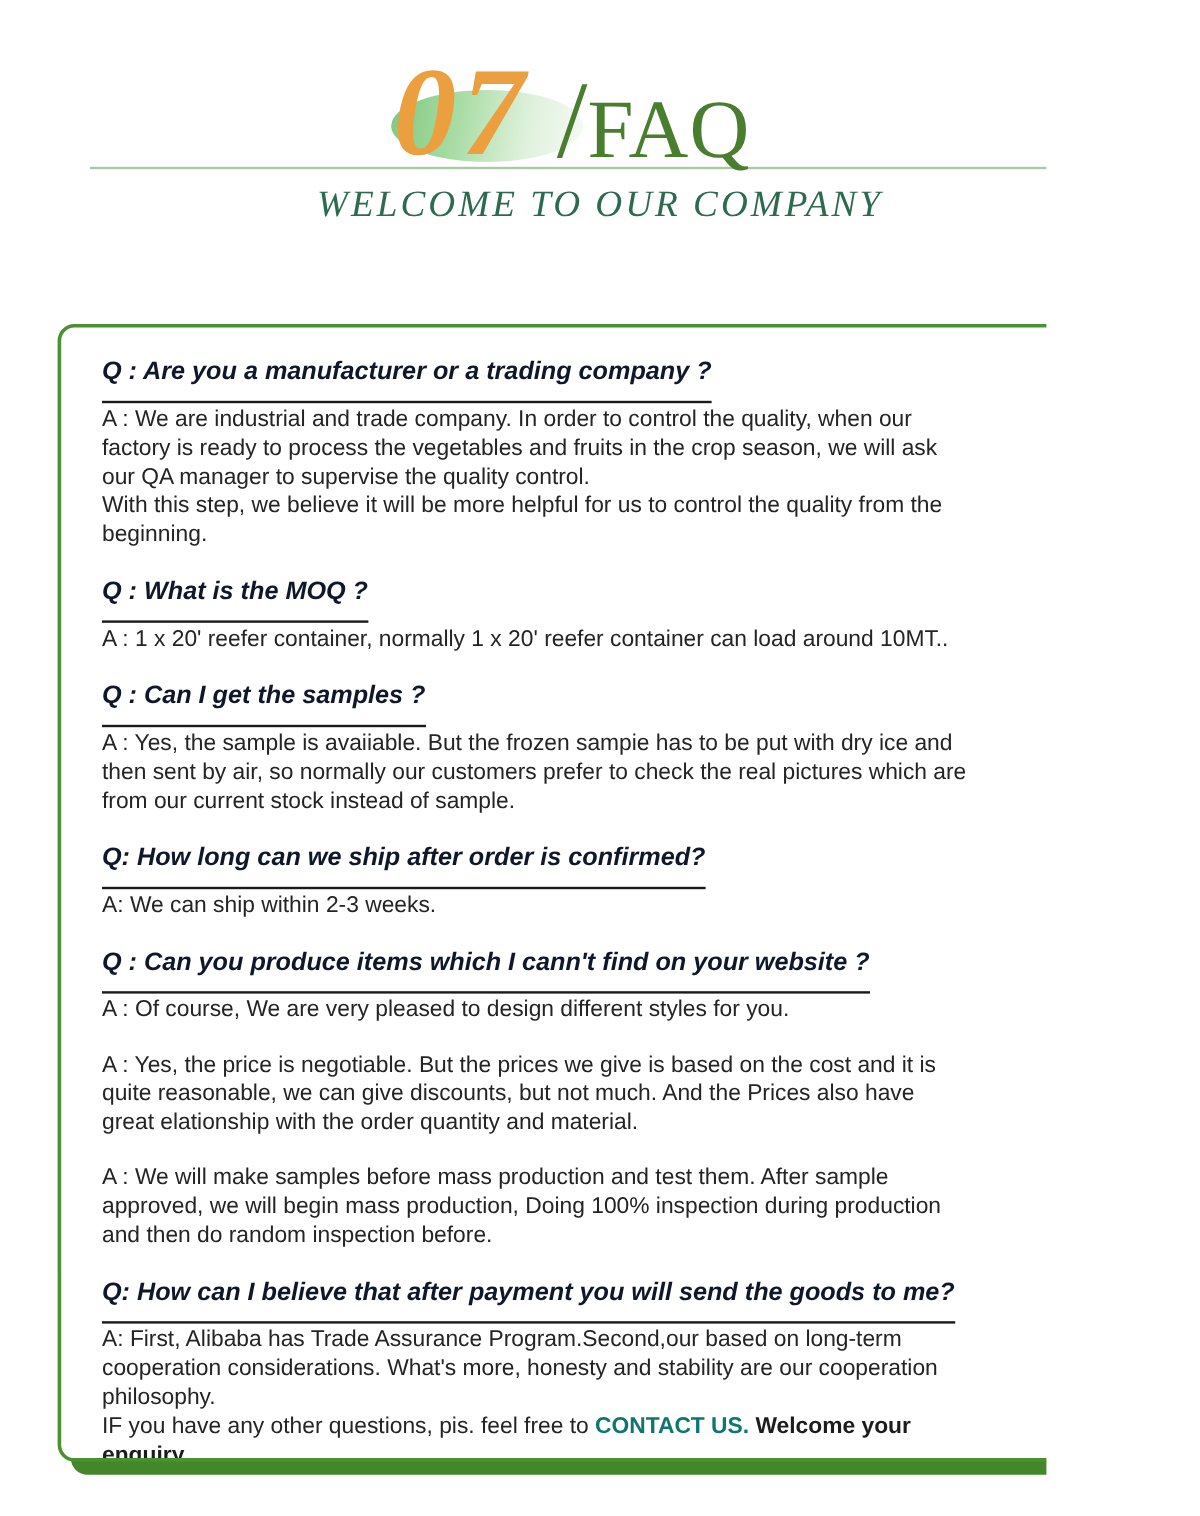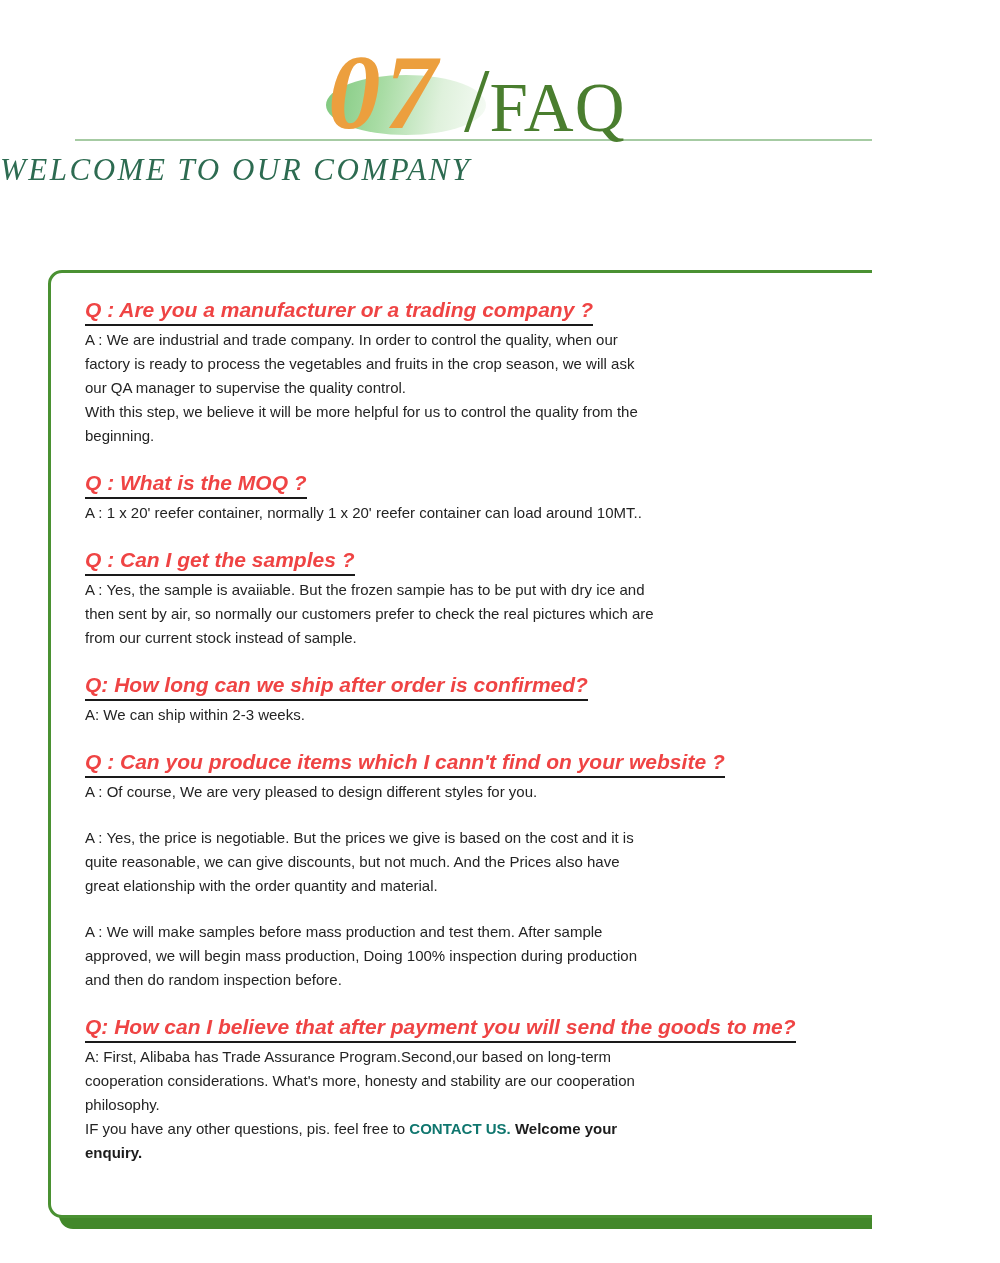--- a/index.html
+++ b/index.html
@@ -32,21 +32,21 @@
     font-size:105px;line-height:1;letter-spacing:4px;
     color:#ec9f3e;z-index:3;
   }
   .logo-slash-title{
     position:absolute;left:464px;top:54px;z-index:3;line-height:1;
     font-family:"Liberation Serif",serif;color:#4a7e2f;white-space:nowrap;
   }
   .logo-slash{font-size:92px;font-weight:400;}
   .logo-title{font-size:69px;font-weight:400;letter-spacing:1px;}
   .welcome-subtitle{
-    position:absolute;left:0;top:152px;width:1000px;
+    position:absolute;left:0;top:152px;width:1000px;text-align:center;
     font-family:"Liberation Serif",serif;font-style:italic;
     font-size:31px;letter-spacing:2.5px;color:#2d6b51;z-index:2;
   }
 
   
   .faq-box{
     position:absolute;left:48px;top:270px;width:904px;height:948px;
     box-sizing:border-box;
     background:#ffffff;
     border:3px solid #4a9132;
@@ -54,26 +54,26 @@
     box-shadow:11px 11px 0 0 #42882a;
     padding:24px 28px 20px 34px;
     overflow:hidden;
   }
   .faq-block{margin-bottom:22px;}
   .faq-block:last-child{margin-bottom:0;}
   .q-line{margin-bottom:2px;line-height:25px;}
   .q-head{
     display:inline-block;
     font-size:21px;font-weight:700;font-style:italic;
-    color:#ef4444;
+    color:#0f172a;
     border-bottom:2px solid #1a1a1a;
-    padding-bottom:2px;
+    padding-bottom:12px;
   }
   .a-text{
-    font-size:15px;line-height:24px;color:#242424;
+    font-size:19px;line-height:24px;color:#242424;
     white-space:pre-line;
   }
   .contact{color:#0f766e;font-weight:700;}
   .closing{font-weight:700;color:#1c1c1c;}
 </style>
 </head>
 <body>
 
 <div class="page">
 

